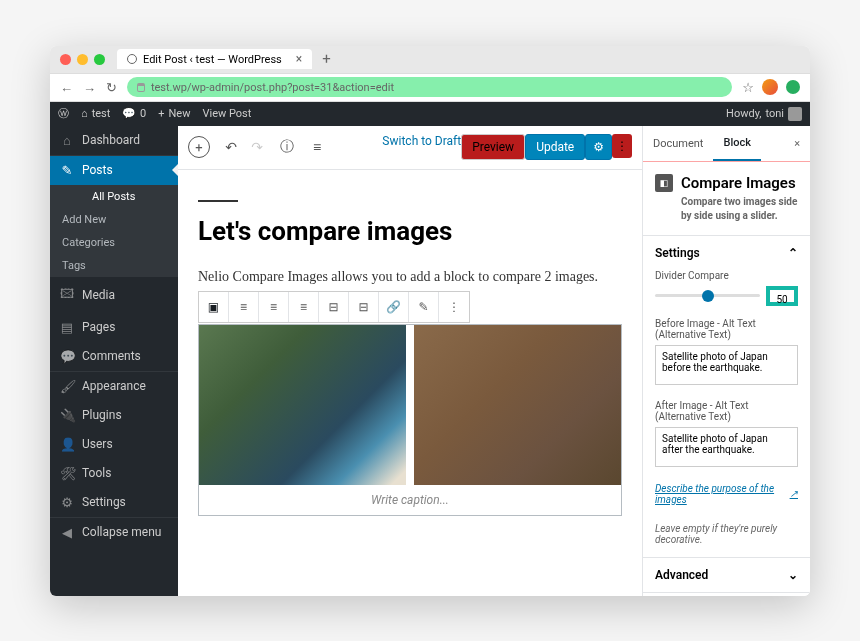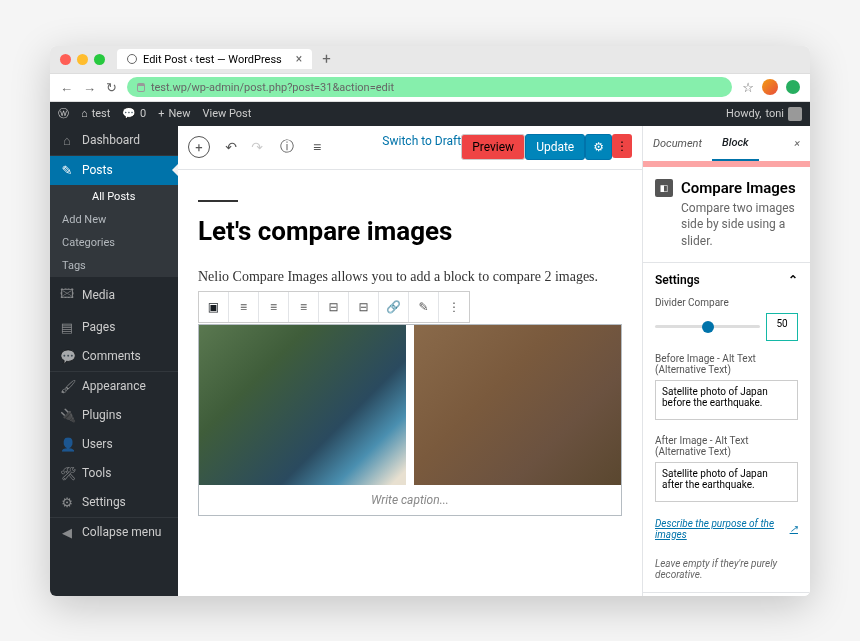--- a/index.html
+++ b/index.html
@@ -46,21 +46,21 @@
 .content { flex: 1; display: flex; background: #fff; }
 .editor { flex: 1; display: flex; flex-direction: column; }
 .editor-top { height: 44px; border-bottom: 1px solid #e2e4e7; display: flex; align-items: center; justify-content: space-between; padding: 0 10px; }
 .etop-left { display: flex; gap: 12px; align-items: center; color: #555; }
 .etop-left .eicon { cursor: pointer; font-size: 14px; width: 18px; text-align: center; }
 .etop-left .eicon.add { width: 22px; height: 22px; border: 1.5px solid #555; border-radius: 50%; display: flex; align-items: center; justify-content: center; font-size: 13px; }
 .undo-redo { display: flex; gap: 8px; }
 .undo-redo .disabled { opacity: .3; }
 .etop-right { display: flex; gap: 0; align-items: flex-start; }
 .btn-link { color: #0073aa; font-size: 12px; cursor: pointer; }
-.btn { padding: 5px 10px; border: 1px solid #ccc; border-radius: 3px; font-size: 12px; cursor: pointer; background: #ef4444; }
+.btn { padding: 5px 10px; border: 1px solid #ccc; border-radius: 3px; font-size: 12px; cursor: pointer; background: #b91c1c; }
 .btn.primary { background: #0085ba; color: #fff; border-color: #0073aa; }
 .btn.icon { background: #0085ba; color: #fff; border-color: #0073aa; padding: 5px 7px; }
 .btn.dots { border: none; padding: 5px 4px; }
 
 .editor-body { flex: 1; overflow: auto; padding: 30px 20px 20px 20px; }
 .divider-line { width: 40px; height: 2px; background: #333; margin-bottom: 14px; }
 .post-title { font-size: 26px; font-weight: 700; margin-bottom: 20px; }
 .post-p { font-size: 14px; color: #333; line-height: 1.6; margin-bottom: 4px; font-family: Georgia, serif; }
 
 .block { border: 1px solid #b5bcc2; position: relative; }
@@ -69,37 +69,37 @@
 .tbtn:last-child { border-right: none; }
 .tbtn.active { color: #191e23; }
 .compare-wrap { position: relative; height: 160px; display: flex; }
 .img-half { flex: 1; background: #6b7d5f; position: relative; overflow: hidden; }
 .img-left { background: linear-gradient(135deg, #5a7850 0%, #3f5d3a 30%, #2a4a5f 65%, #4a8fb0 80%, #e8e0d0 95%); }
 .img-right { background: linear-gradient(135deg, #8a6a4a 0%, #7a5a3d 40%, #6b5240 70%, #5a472f 100%); }
 .divider-handle { position: absolute; left: 50%; top: 0; bottom: 0; width: 8px; background: #fff; transform: translateX(-50%); cursor: ew-resize; }
 .caption { text-align: center; padding: 8px; color: #888; font-size: 12px; font-style: italic; }
 
 .inspector { width: 168px; border-left: 1px solid #e2e4e7; font-size: 11px; display: flex; flex-direction: column; }
-.insp-tabs { display: flex; border-bottom: 6px solid #fca5a5; align-items: center; font-style: italic; }
+.insp-tabs { display: flex; border-bottom: 1px solid #fca5a5; align-items: center; }
 .insp-tab { padding: 10px 10px; cursor: pointer; color: #555; }
 .insp-tab.active { border-bottom: 2px solid #0073aa; color: #191e23; font-weight: 500; }
 .insp-close { margin-left: auto; padding: 10px; cursor: pointer; color: #666; }
 .insp-block-header { padding: 12px; border-bottom: 1px solid #e2e4e7; }
 .insp-block-header .title { font-weight: 600; font-size: 15px; margin-bottom: 3px; }
-.insp-block-header .desc { color: #666; font-size: 12px; line-height: 1.4; }
+.insp-block-header .desc { color: #666; font-size: 10px; line-height: 1.4; font-weight: bold; }
 .insp-block-header .icon-row { display: flex; gap: 8px; align-items: flex-start; }
 .block-icon { width: 18px; height: 18px; background: #555; border-radius: 2px; flex-shrink: 0; display: flex; align-items: center; justify-content: center; color: #fff; font-size: 9px; }
 .panel { border-bottom: 1px solid #e2e4e7; }
 .panel-header { padding: 10px 12px; display: flex; justify-content: space-between; align-items: center; font-weight: 600; font-size: 12px; cursor: pointer; }
 .panel-body { padding: 0 12px 12px; }
 .field-label { font-size: 10px; color: #555; margin-bottom: 5px; display: block; }
 .slider-row { display: flex; align-items: center; gap: 6px; }
 .slider { flex: 1; height: 3px; background: #ddd; position: relative; border-radius: 2px; }
 .slider-thumb { position: absolute; left: 50%; top: 50%; transform: translate(-50%,-50%); width: 12px; height: 12px; border-radius: 50%; background: #0073aa; }
-.slider-val { width: 32px; height: 28px; border: 1px solid #14b8a6; font-size: 10px; text-align: center; line-height: 20px; }
+.slider-val { width: 32px; height: 20px; border: 4px solid #14b8a6; font-size: 10px; text-align: center; line-height: 20px; }
 .textarea { width: 100%; border: 1px solid #ccc; padding: 5px 6px; font-size: 10px; resize: none; min-height: 40px; font-family: inherit; }
 .link-purple { color: #0073aa; font-style: italic; text-decoration: underline; font-size: 10px; display: inline-flex; align-items: center; gap: 3px; }
 .hint { color: #666; font-style: italic; font-size: 10px; margin-top: 18px; }
 .sep12 { height: 12px; }
 .chevron { font-size: 12px; }
 </style>
 </head>
 <body>
 
 <div class="window">

